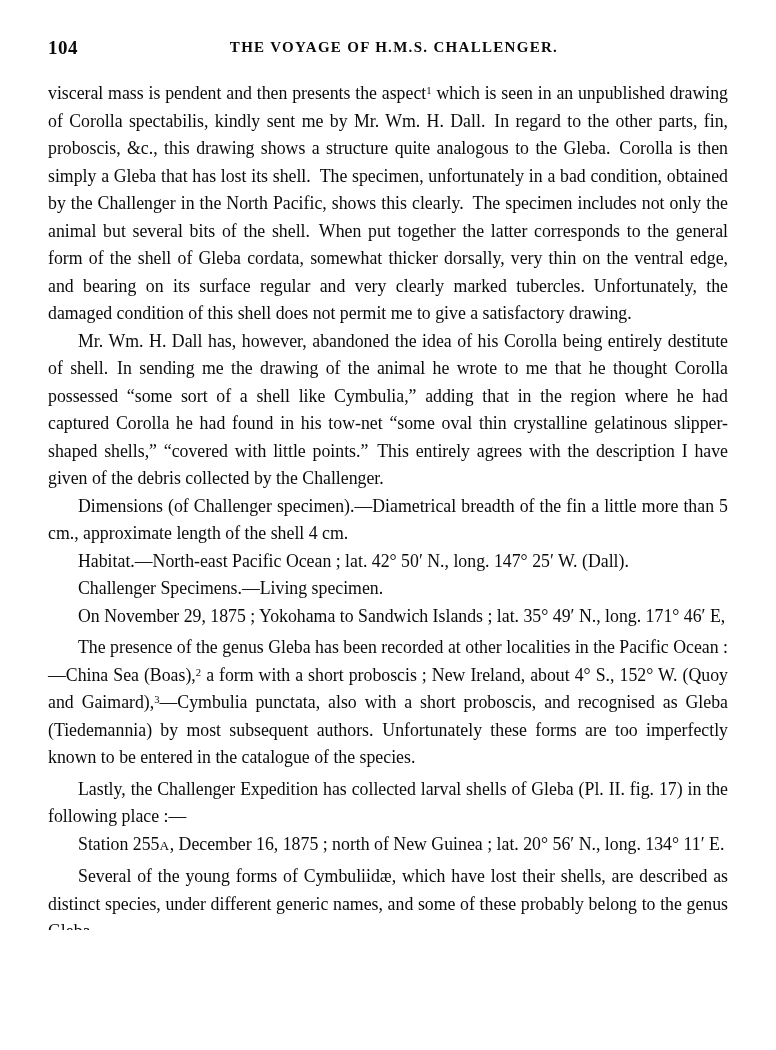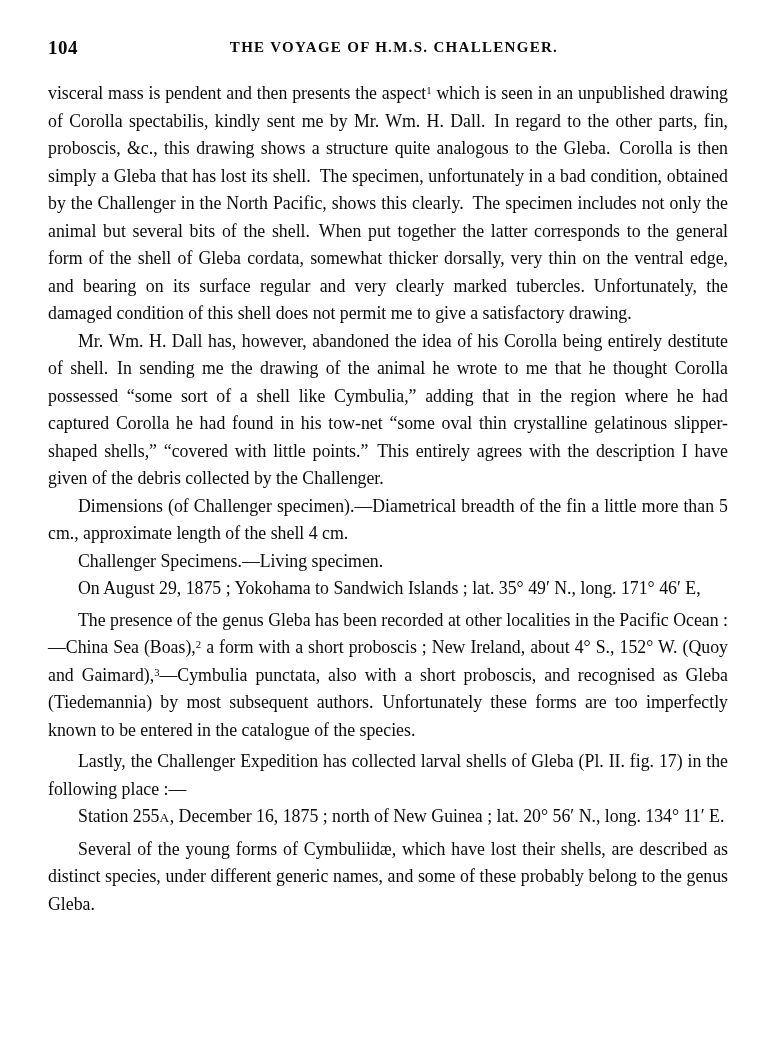--- a/index.html
+++ b/index.html
@@ -70,22 +70,23 @@
 <div class="page">
   <header class="running-head">
     <span class="page-num">104</span>
     <span class="running-title">THE VOYAGE OF H.M.S. CHALLENGER.</span>
   </header>
 
   <main class="body-text">
       <p class=""><span>visceral mass is pendent and then presents the aspect</span><sup>1</sup><span> which is seen in an unpublished drawing of </span><span class="it">Corolla spectabilis</span><span>, kindly sent me by Mr. Wm. H. Dall. In regard to the other parts, fin, proboscis, &amp;c., this drawing shows a structure quite analogous to the </span><span class="it">Gleba</span><span>. </span><span class="it">Corolla</span><span> is then simply a </span><span class="it">Gleba</span><span> that has lost its shell. The specimen, unfortunately in a bad condition, obtained by the Challenger in the North Pacific, shows this clearly. The specimen includes not only the animal but several bits of the shell. When put together the latter corresponds to the general form of the shell of </span><span class="it">Gleba cordata</span><span>, somewhat thicker dorsally, very thin on the ventral edge, and bearing on its surface regular and very clearly marked tubercles. Unfortunately, the damaged condition of this shell does not permit me to give a satisfactory drawing.</span></p>
       <p class="indent"><span>Mr. Wm. H. Dall has, however, abandoned the idea of his </span><span class="it">Corolla</span><span> being entirely destitute of shell. In sending me the drawing of the animal he wrote to me that he thought </span><span class="it">Corolla</span><span> possessed “some sort of a shell like </span><span class="it">Cymbulia</span><span>,” adding that in the region where he had captured </span><span class="it">Corolla</span><span> he had found in his tow-net “some oval thin crystalline gelatinous slipper-shaped shells,” “covered with little points.” This entirely agrees with the description I have given of the debris collected by the Challenger.</span></p>
       <p class="indent"><span class="it">Dimensions</span><span> (of Challenger specimen).—Diametrical breadth of the fin a little more than 5 cm., approximate length of the shell 4 cm.</span></p>
+      <p class="indent"><span class="it">Habitat</span><span>.—North-east Pacific Ocean ; lat. 42° 50′ N., long. 147° 25′ W. (Dall).</span></p>
       <p class="indent"><span class="it">Challenger Specimens</span><span>.—Living specimen.</span></p>
-      <p class="indent"><span>On August 29, 1875 ; Yokohama to Sandwich Islands ; lat. 35° 49′ N., long. 171° 46′ E,</span></p>
+      <p class="indent"><span>On November 29, 1875 ; Yokohama to Sandwich Islands ; lat. 35° 49′ N., long. 171° 46′ E,</span></p>
       <p class="indent gap"><span>The presence of the genus </span><span class="it">Gleba</span><span> has been recorded at other localities in the Pacific Ocean :—China Sea (Boas),</span><sup>2</sup><span> a form with a short proboscis ; New Ireland, about 4° S., 152° W. (Quoy and Gaimard),</span><sup>3</sup><span>—</span><span class="it">Cymbulia punctata</span><span>, also with a short proboscis, and recognised as </span><span class="it">Gleba</span><span> (</span><span class="it">Tiedemannia</span><span>) by most subsequent authors. Unfortunately these forms are too imperfectly known to be entered in the catalogue of the species.</span></p>
       <p class="indent gap"><span>Lastly, the Challenger Expedition has collected larval shells of </span><span class="it">Gleba</span><span> (Pl. II. fig. 17) in the following place :—</span></p>
       <p class="indent"><span>Station 255</span><span class="sc">A</span><span>, December 16, 1875 ; north of New Guinea ; lat. 20° 56′ N., long. 134° 11′ E.</span></p>
       <p class="indent gap"><span>Several of the young forms of Cymbuliidæ, which have lost their shells, are described as distinct species, under different generic names, and some of these probably belong to the genus </span><span class="it">Gleba</span><span>.</span></p>
     </main>
 
   <footer class="footnotes">
       <p class=""><sup>2</sup><span> Spolia atlantica, p. 141.</span></p>
       <p class=""><sup>3</sup><span> Voyage de découvertes de l’Astrolabe, Zoologie, t. ii. p. 377, pl. xxvii. figs. 35, 22.</span></p>
     </footer>

